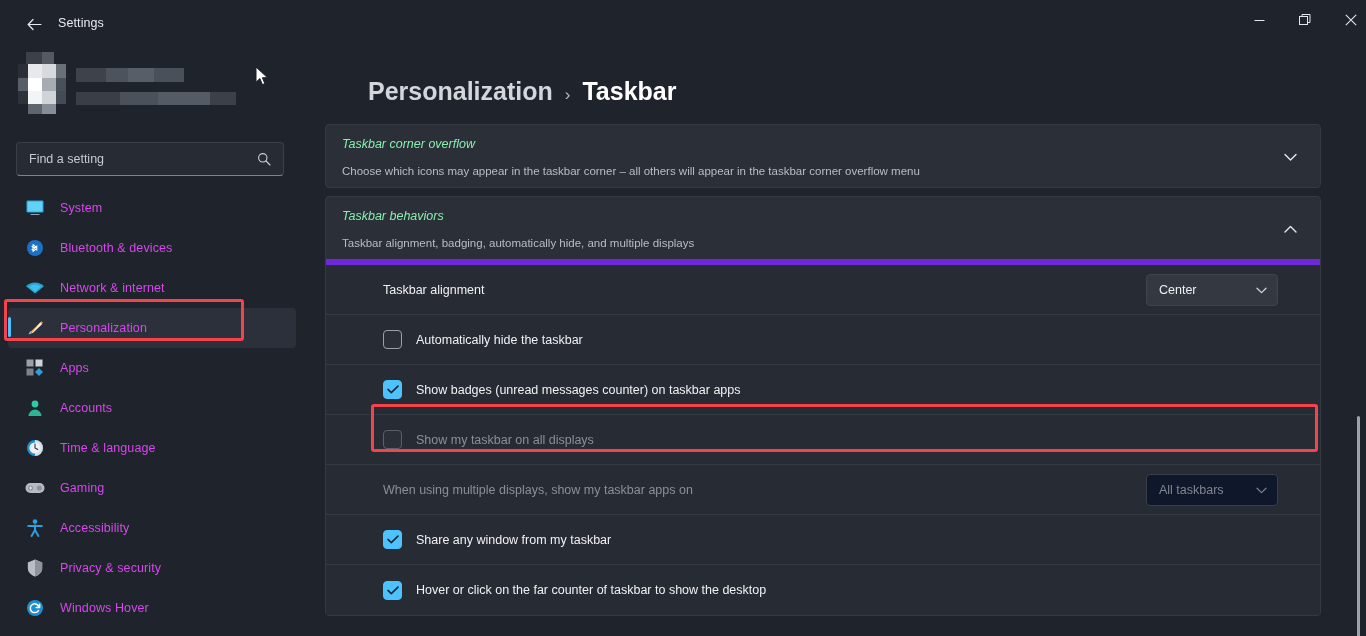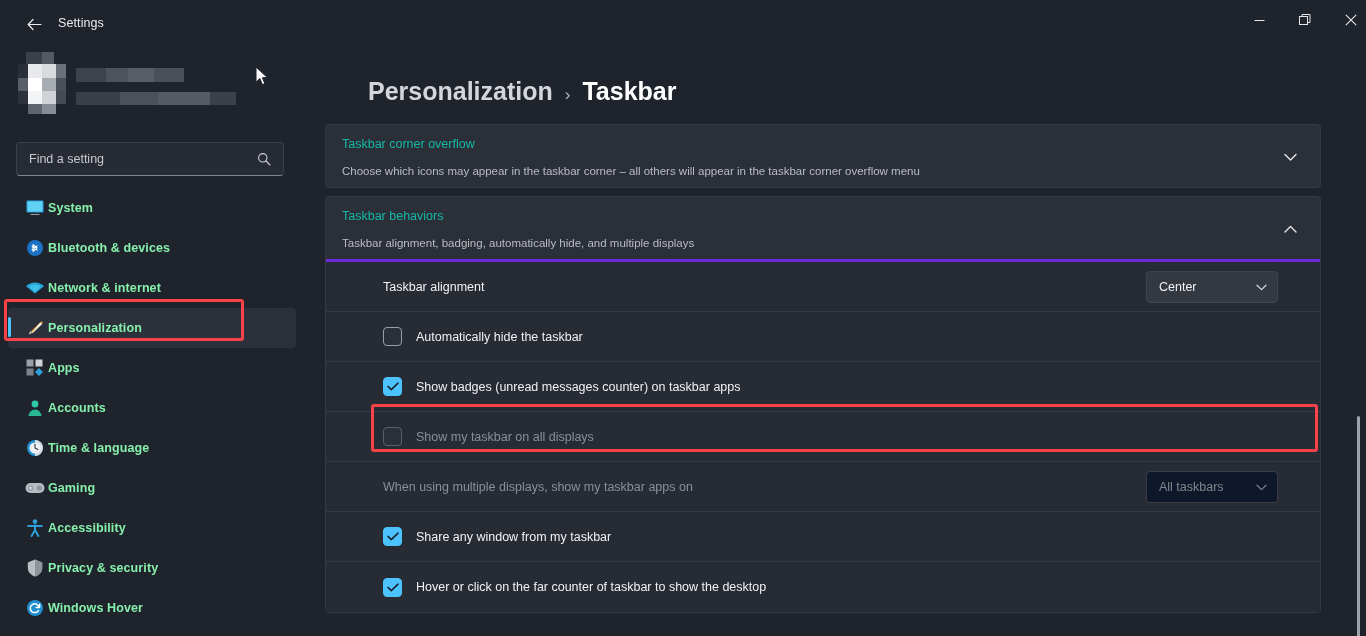--- a/index.html
+++ b/index.html
@@ -120,24 +120,24 @@
     width: 3px; height: 20px;
     background: #4cc2ff;
     border-radius: 2px;
   }
   .nav-ico {
     width: 26px; height: 22px;
     display: flex; align-items: center; justify-content: center;
     flex: 0 0 26px;
   }
   .nav-label {
+    margin-left: 12px;
     font-size: 12.5px;
-    color: #86efac;
+    color: #d946ef;
     letter-spacing: .1px;
-    font-weight: bold;
   }
 
   
   .main {
     position: absolute;
     left: 325px; top: 44px;
     width: 1041px; height: 592px;
     overflow: hidden;
   }
   .breadcrumb {
@@ -165,30 +165,30 @@
     width: 996px;
     background: #2b2f38;
     border-radius: 4px;
     border: 1px solid #343944;
   }
   .card-head {
     position: relative;
     height: 62px;
     padding: 12px 0 0 16px;
   }
-  .card-title { font-size: 12.5px; color: #14b8a6; }
+  .card-title { font-size: 12.5px; color: #86efac; font-style: italic; }
   .card-sub  { font-size: 11.5px; color: #b9bcc3; margin-top: 14px; }
   .chev {
     position: absolute;
     right: 16px; top: 18px;
     width: 28px; height: 28px;
     display: flex; align-items: center; justify-content: center;
   }
 
-  .rows { border-top: 3px solid #6d28d9; text-align: right; }
+  .rows { border-top: 6px solid #6d28d9; text-align: right; }
   .row {
     position: relative;
     height: 50px;
     display: flex;
     align-items: center;
     padding-left: 57px;
     border-bottom: 1px solid #343944;
     background: #272b34;
   }
   .row:last-child { border-bottom: 0; }

